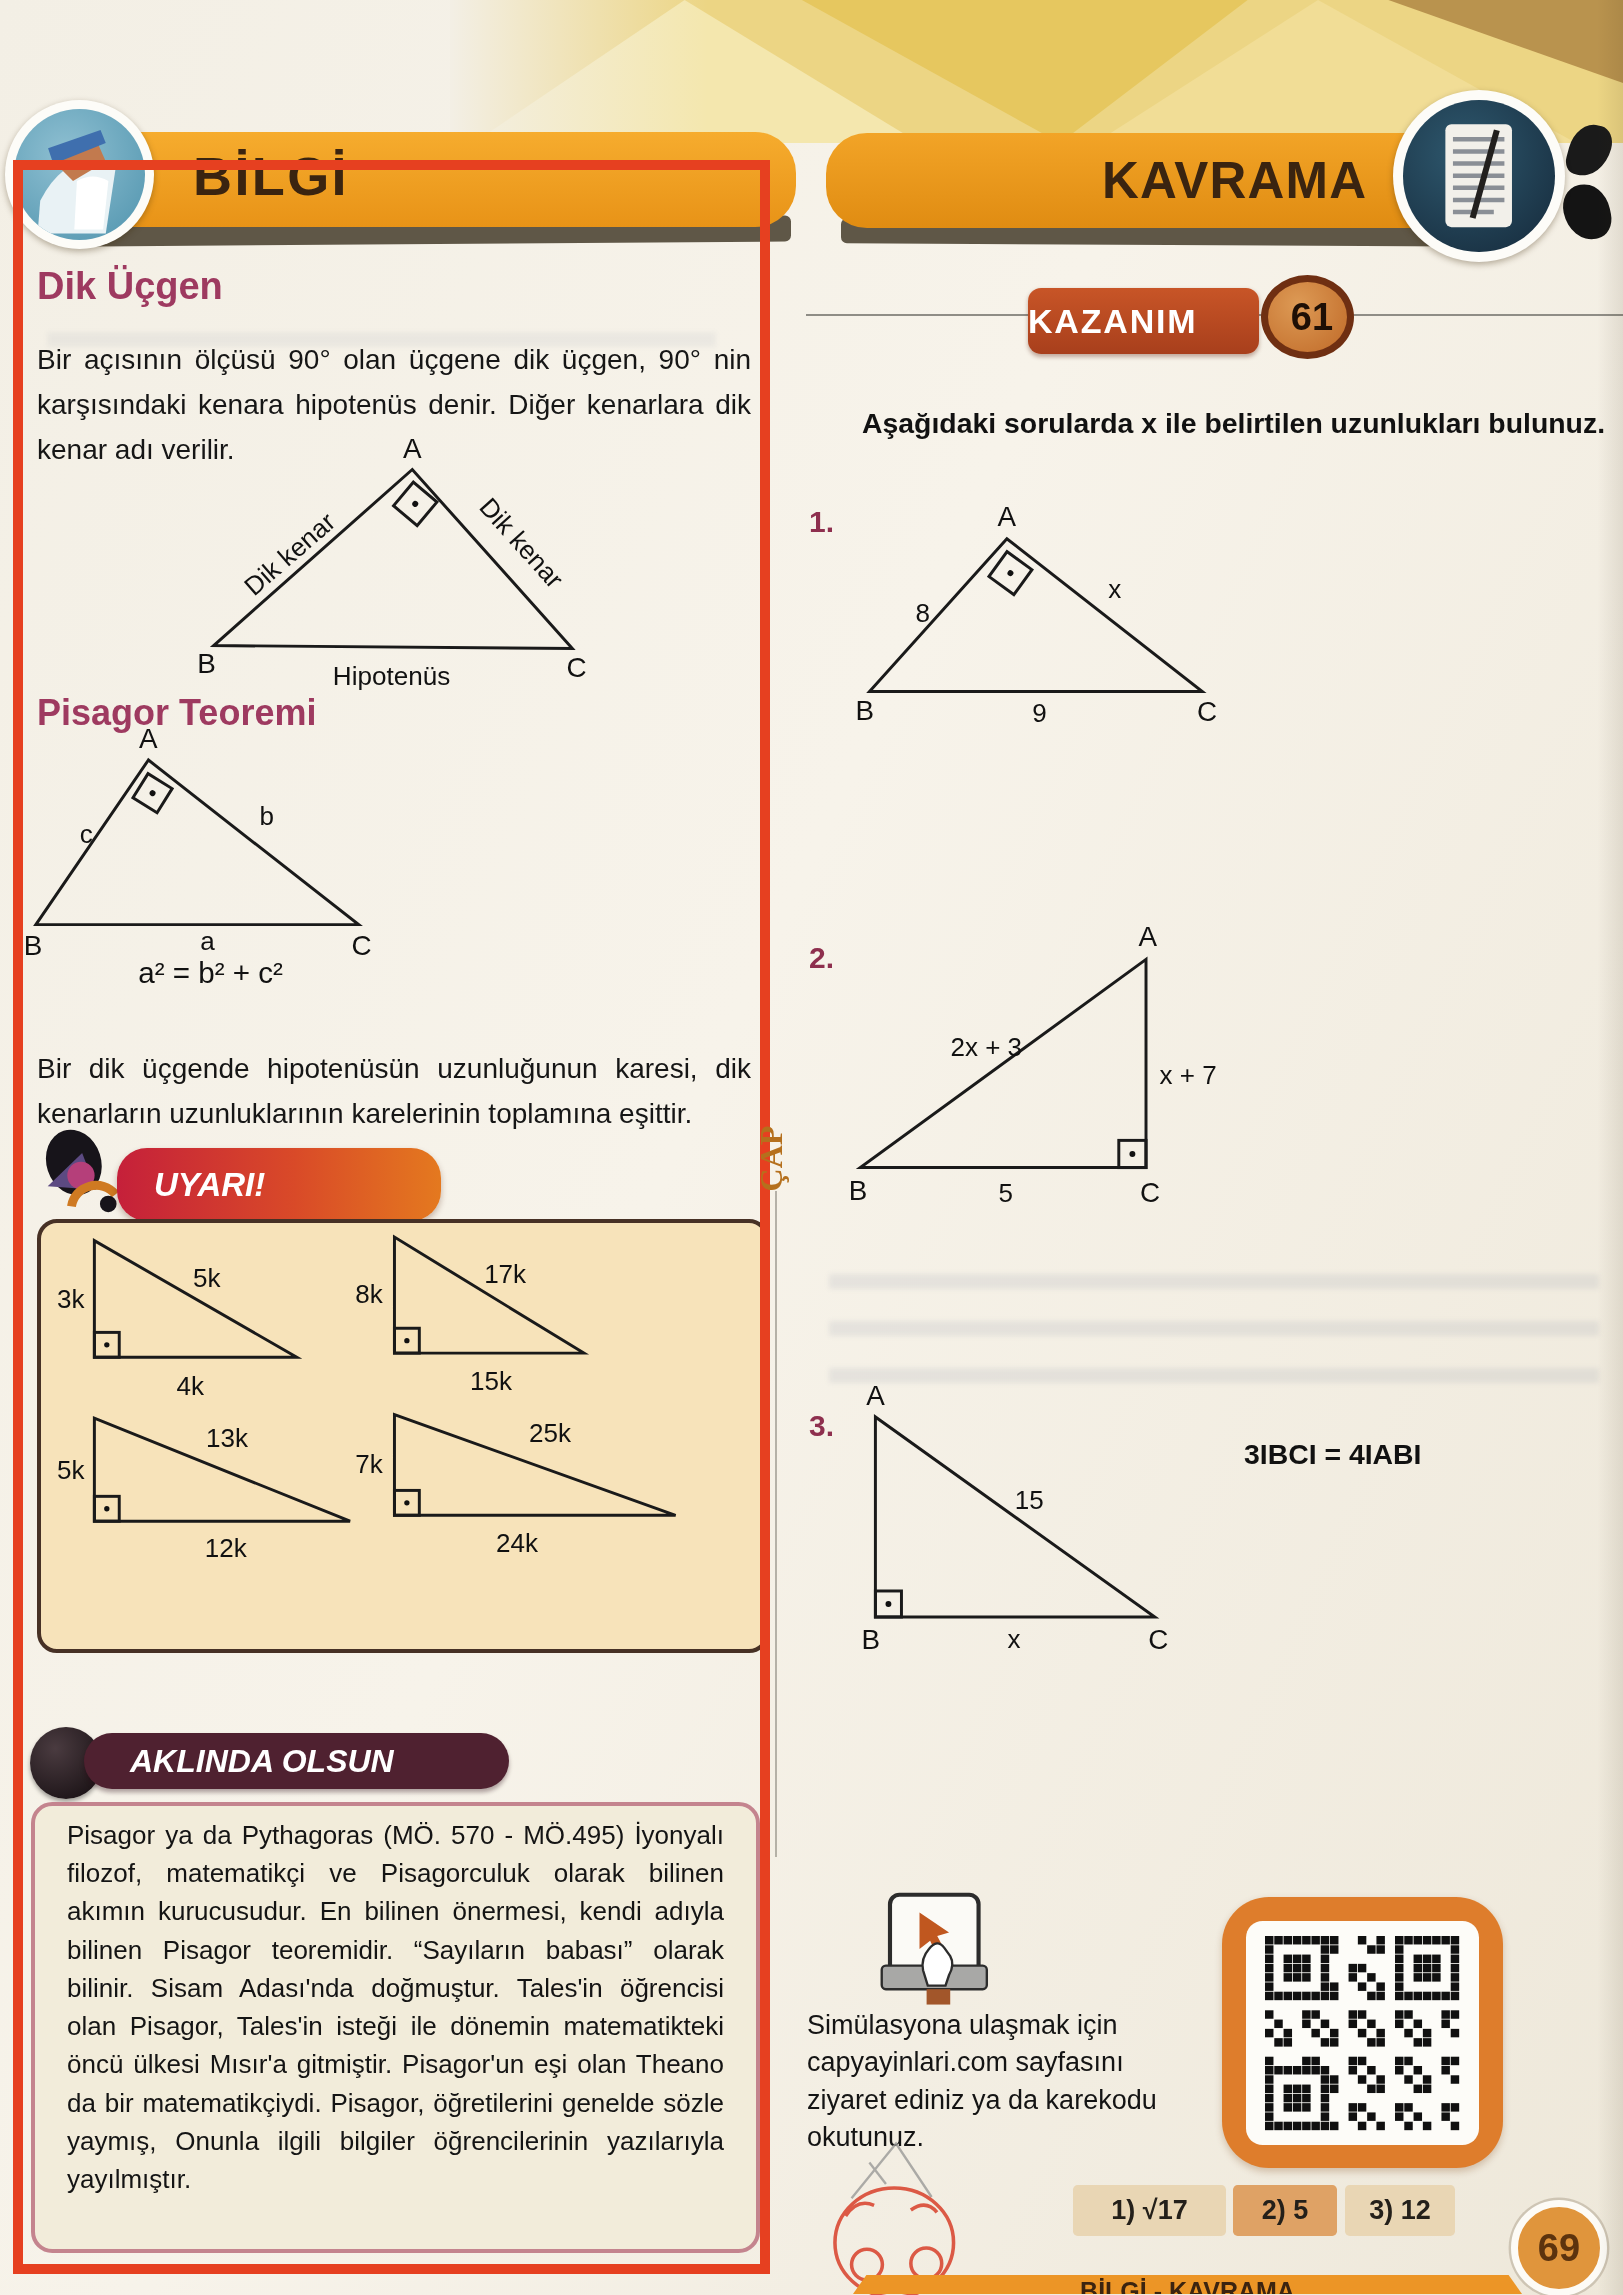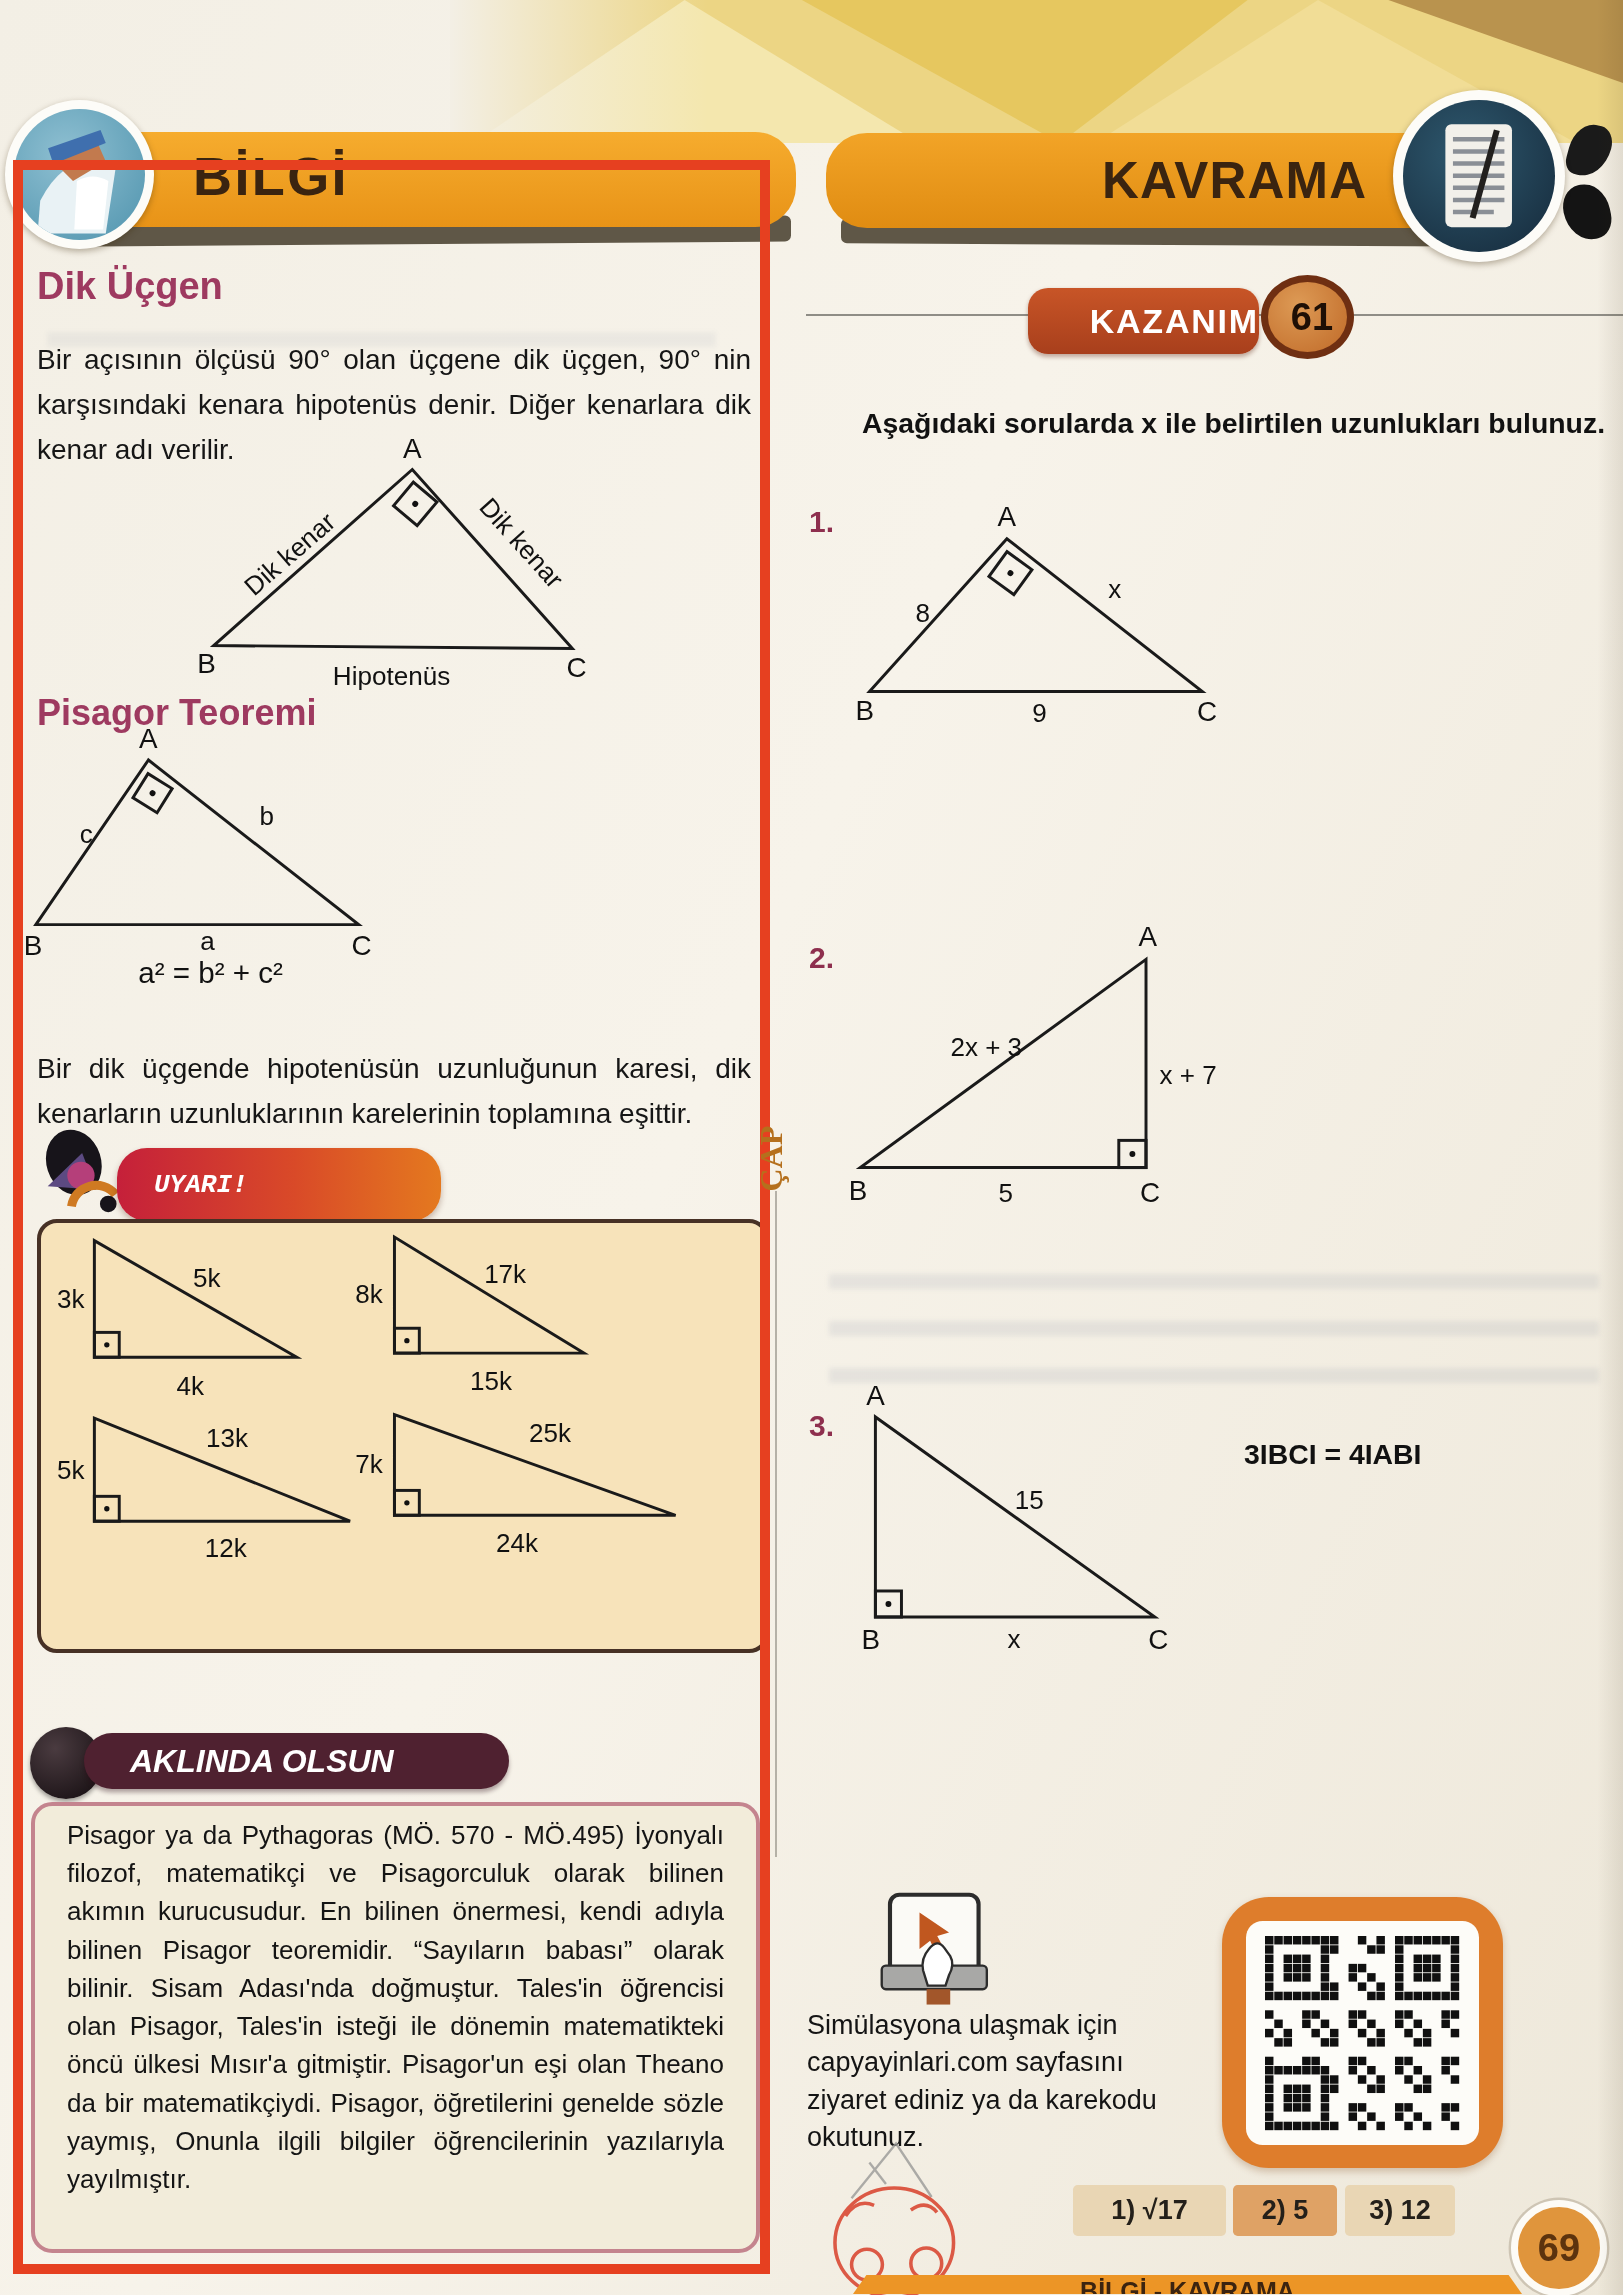--- a/index.html
+++ b/index.html
@@ -31,21 +31,21 @@
   .tri-vertex{font-size:47px;fill:#111;}
   .tri-line{stroke:#1a1a1a;stroke-width:5;fill:none;}
   .tri-sq{stroke:#1a1a1a;stroke-width:5;fill:none;}
   
   .uyari-pill{background:linear-gradient(90deg,#c5203a 0%,#d94a28 55%,#e4791f 100%);border-radius:30px;color:#fff;font-weight:bold;font-style:italic;display:flex;align-items:center;box-shadow:0 3.6px 6px rgba(80,30,10,.3);}
   .uyari-box{background:#f7e3ba;border:4.1px solid #473125;border-radius:20px;box-sizing:border-box;}
   
   .akl-pill{background:#4f2130;border-radius:28.4px;color:#fff;font-weight:bold;font-style:italic;display:flex;align-items:center;box-shadow:0 3.6px 4.7px rgba(40,10,20,.35);}
   .akl-box{background:#f2ecda;border:4.1px solid #c4848e;border-radius:21.3px;box-sizing:border-box;}
   
-  .kaz-badge{background:linear-gradient(180deg,#c85527,#a83f1c);border-radius:20px;color:#fff;font-weight:bold;display:flex;align-items:center;justify-content:flex-end;letter-spacing:1.8px;box-shadow:0 2.4px 4.7px rgba(90,30,10,.35);}
+  .kaz-badge{background:linear-gradient(180deg,#c85527,#a83f1c);border-radius:13px;color:#fff;font-weight:bold;display:flex;align-items:center;justify-content:flex-start;letter-spacing:1.8px;box-shadow:0 2.4px 4.7px rgba(90,30,10,.35);}
   .kaz-circle{border-radius:50%;border:7.7px solid #6f2f12;background:radial-gradient(circle at 38% 32%,#dd9a55,#c06a28);display:flex;align-items:center;justify-content:center;font-weight:bold;color:#1e0f05;padding-left:9px;}
   .qnum{font-size:30px;font-weight:bold;color:#8e2f4e;}
   .chip{border-radius:4.7px;display:flex;align-items:center;justify-content:center;font-size:27px;font-weight:bold;color:#24201a;}
   .ghost{background-image:repeating-linear-gradient(180deg,rgba(100,112,140,.20) 0 15.4px,rgba(100,112,140,0) 15.4px 47px);filter:blur(2.4px);}
   .footer-band{background:#ec9526;clip-path:polygon(2% 0,98% 0,100% 100%,0 100%);overflow:hidden;}
   .page-circle{border-radius:50%;background:#e0953c;border:7.1px solid #fdfbf6;box-shadow:0 0 0 2.4px rgba(90,70,40,.22);display:flex;align-items:center;justify-content:center;font-weight:bold;color:#5c330e;}
   .edge-shade{right:0;top:0;width:26px;height:100%;background:linear-gradient(90deg,rgba(0,0,0,0),rgba(60,45,20,.10));z-index:60;pointer-events:none;}
 </style>
 </head>
 <body>
@@ -134,21 +134,21 @@
 
 <div class="abs para" style="left:37px;top:1047px;width:714px;">Bir dik üçgende hipotenüsün uzunluğunun karesi, dik kenarların uzunluklarının karelerinin toplamına eşittir.</div>
 
 <svg class="abs" style="left:37px;top:1128px;" width="98" height="92" viewBox="0 0 165 155">
   <ellipse cx="62" cy="58" rx="46" ry="56" fill="#17141a" transform="rotate(-18 62 58)"></ellipse>
   <polygon points="18,98 76,42 100,104" fill="#5c4a82"></polygon>
   <circle cx="74" cy="80" r="23" fill="#b53f7a"></circle>
   <path d="M58 132 A42 42 0 0 1 132 112" stroke="#cf7a22" stroke-width="15" fill="none"></path>
   <circle cx="120" cy="128" r="14" fill="#17141a"></circle>
 </svg>
-<div class="abs uyari-pill" style="left:117px;top:1148px;width:287px;height:73px;padding-left:37px;font-size:26px;font-family:Liberation Mono, monospace;">
+<div class="abs uyari-pill" style="left:117px;top:1148px;width:287px;height:73px;padding-left:37px;font-size:33px;">
   <span>UYARI!</span>
 </div>
 
 <div class="abs uyari-box" style="left:37px;top:1219px;width:732px;height:434px;">
   <svg style="position:absolute;left:7.1px;top:7.1px;overflow:visible;" width="687" height="335" viewBox="0 0 1160 566">
 
     <polygon class="tri-line" points="78,18 78,215 420,215"></polygon>
     <rect class="tri-sq" x="78" y="173" width="42" height="42"></rect>
       <circle cx="99" cy="194" r="4.5" fill="#111"></circle>
     <text class="tri-label" x="38" y="132" text-anchor="middle">3k</text>

